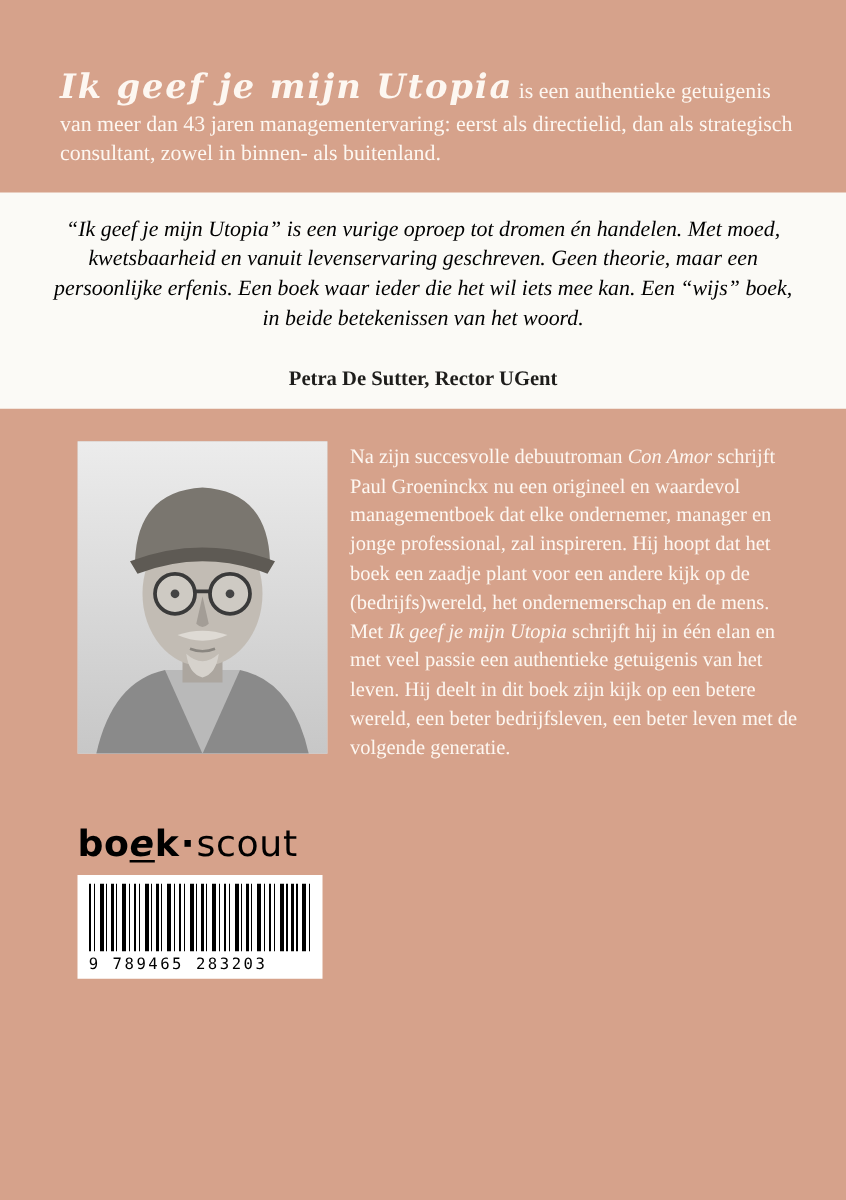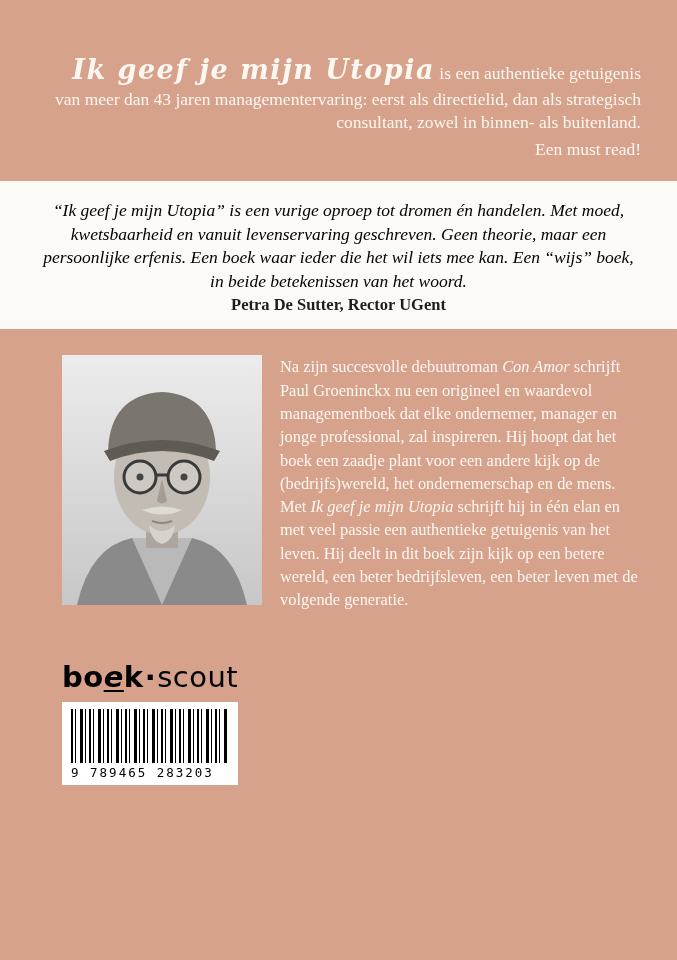--- a/index.html
+++ b/index.html
@@ -6,21 +6,21 @@
   body { background:#555; display:flex; justify-content:center; }
   .page {
     width:677px; height:960px; position:relative; overflow:hidden;
     background:#d6a28b;
     font-family:"Liberation Serif", serif;
     color:#fdf7f1;
   }
   
   .synopsis {
     padding:52px 36px 0 36px;
-    text-align:right;
+    text-align:left;
     font-size:17.5px;
     line-height:1.32;
     margin-left:12px;
   }
   .synopsis p { margin-bottom:2px; }
   .book-title {
     font-family:"DejaVu Serif", serif;
     font-style:italic;
     font-weight:bold;
     font-size:27px;
@@ -35,21 +35,21 @@
     padding:18px 42px 14px 42px;
     text-align:center;
   }
   .quote-text {
     font-style:italic;
     font-size:17.5px;
     line-height:1.35;
     color:#000000;
   }
   .quote-attribution {
-    margin-top:2px;
+    margin-top:27px;
     font-weight:bold;
     font-size:16.5px;
     color:#1e1d1b;
   }
   
   .author-section {
     display:flex;
     padding:26px 38px 0 62px;
     gap:14px;
   }
@@ -89,21 +89,21 @@
     font-weight:700;
     font-style:italic;
     text-decoration:underline;
     text-underline-offset:3px;
   }
   .logo-dot { font-weight:700; margin:0 1px; }
   .logo-light { font-weight:400; }
   
   .barcode-box {
     margin-top:10px;
-    width:176px;
+    width:196px;
     background:#ffffff;
     padding:7px 9px 5px 9px;
   }
   .barcode-bars {
     height:54px;
     background:
       repeating-linear-gradient(90deg,
         #000 0 2px,  #fff 2px 4px,
         #000 4px 5px, #fff 5px 9px,
         #000 9px 12px, #fff 12px 14px,
@@ -118,21 +118,20 @@
     text-align:left;
   }
 </style>
 </head>
 <body>
 
 <div class="page">
 
   <div class="synopsis">
     <p><span class="book-title">Ik geef je mijn Utopia</span><span> is een authentieke getuigenis van meer dan 43 jaren managementervaring: eerst als directielid, dan als strategisch consultant, zowel in binnen- als buitenland.</span></p>
-    <p class="must-read">Een must read!</p>
   </div>
 
   <div class="quote-band">
     <div class="quote-text">“Ik geef je mijn Utopia” is een vurige oproep tot dromen én handelen. Met moed, kwetsbaarheid en vanuit levenservaring geschreven. Geen theorie, maar een persoonlijke erfenis. Een boek waar ieder die het wil iets mee kan. Een “wijs” boek, in beide betekenissen van het woord.</div>
     <div class="quote-attribution">Petra De Sutter, Rector UGent</div>
   </div>
 
   <div class="author-section">
 
     <div class="left-col">

